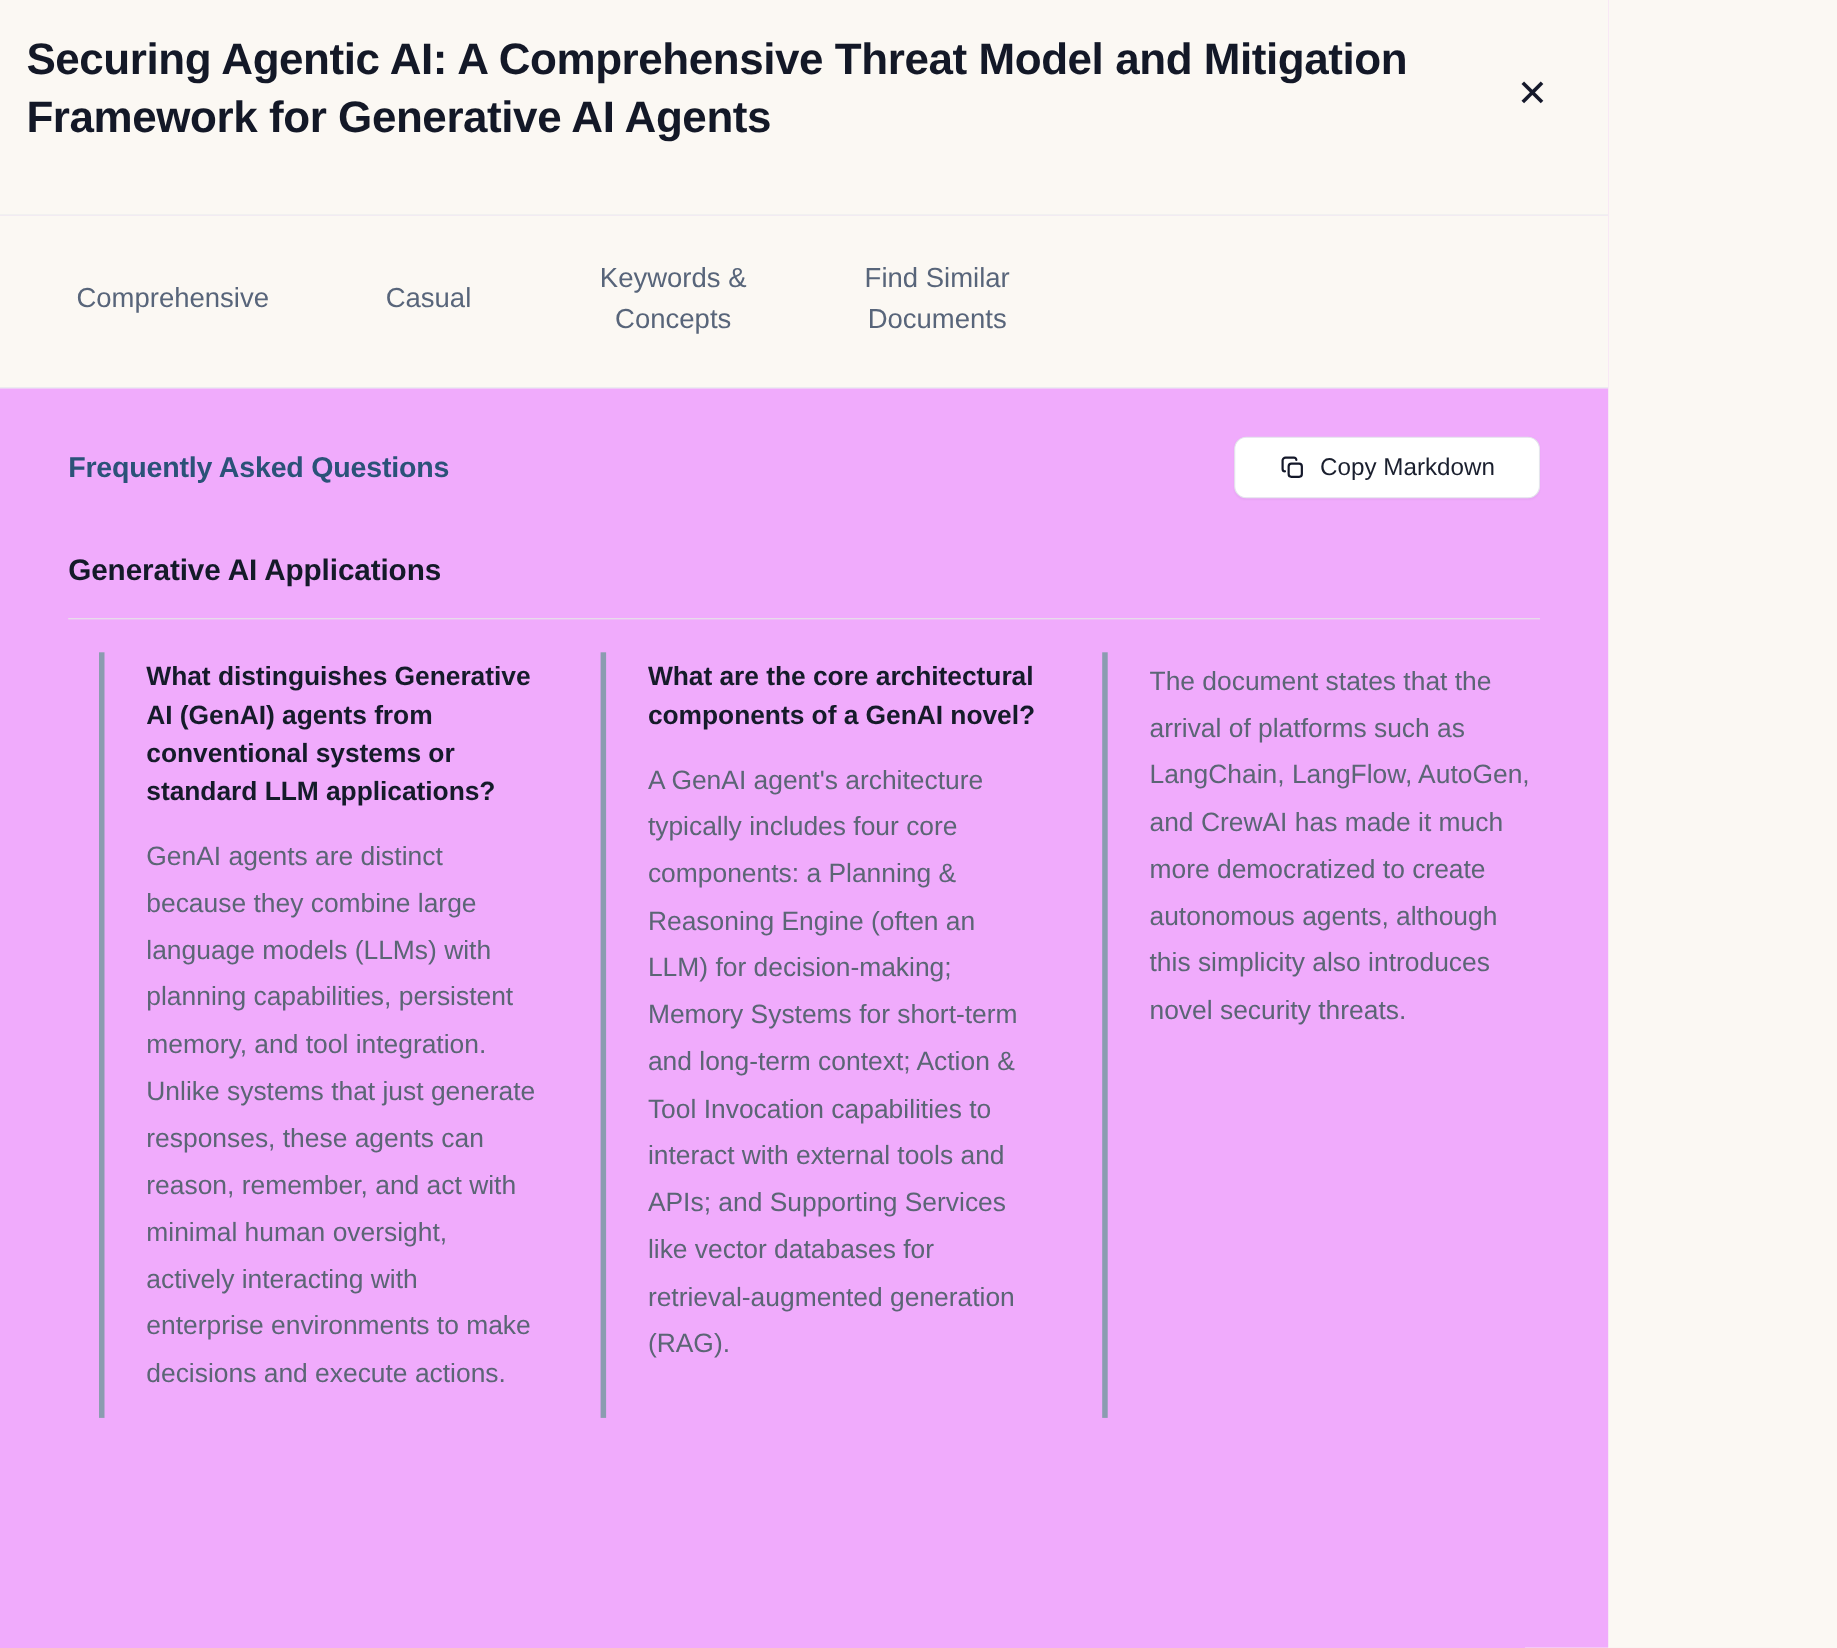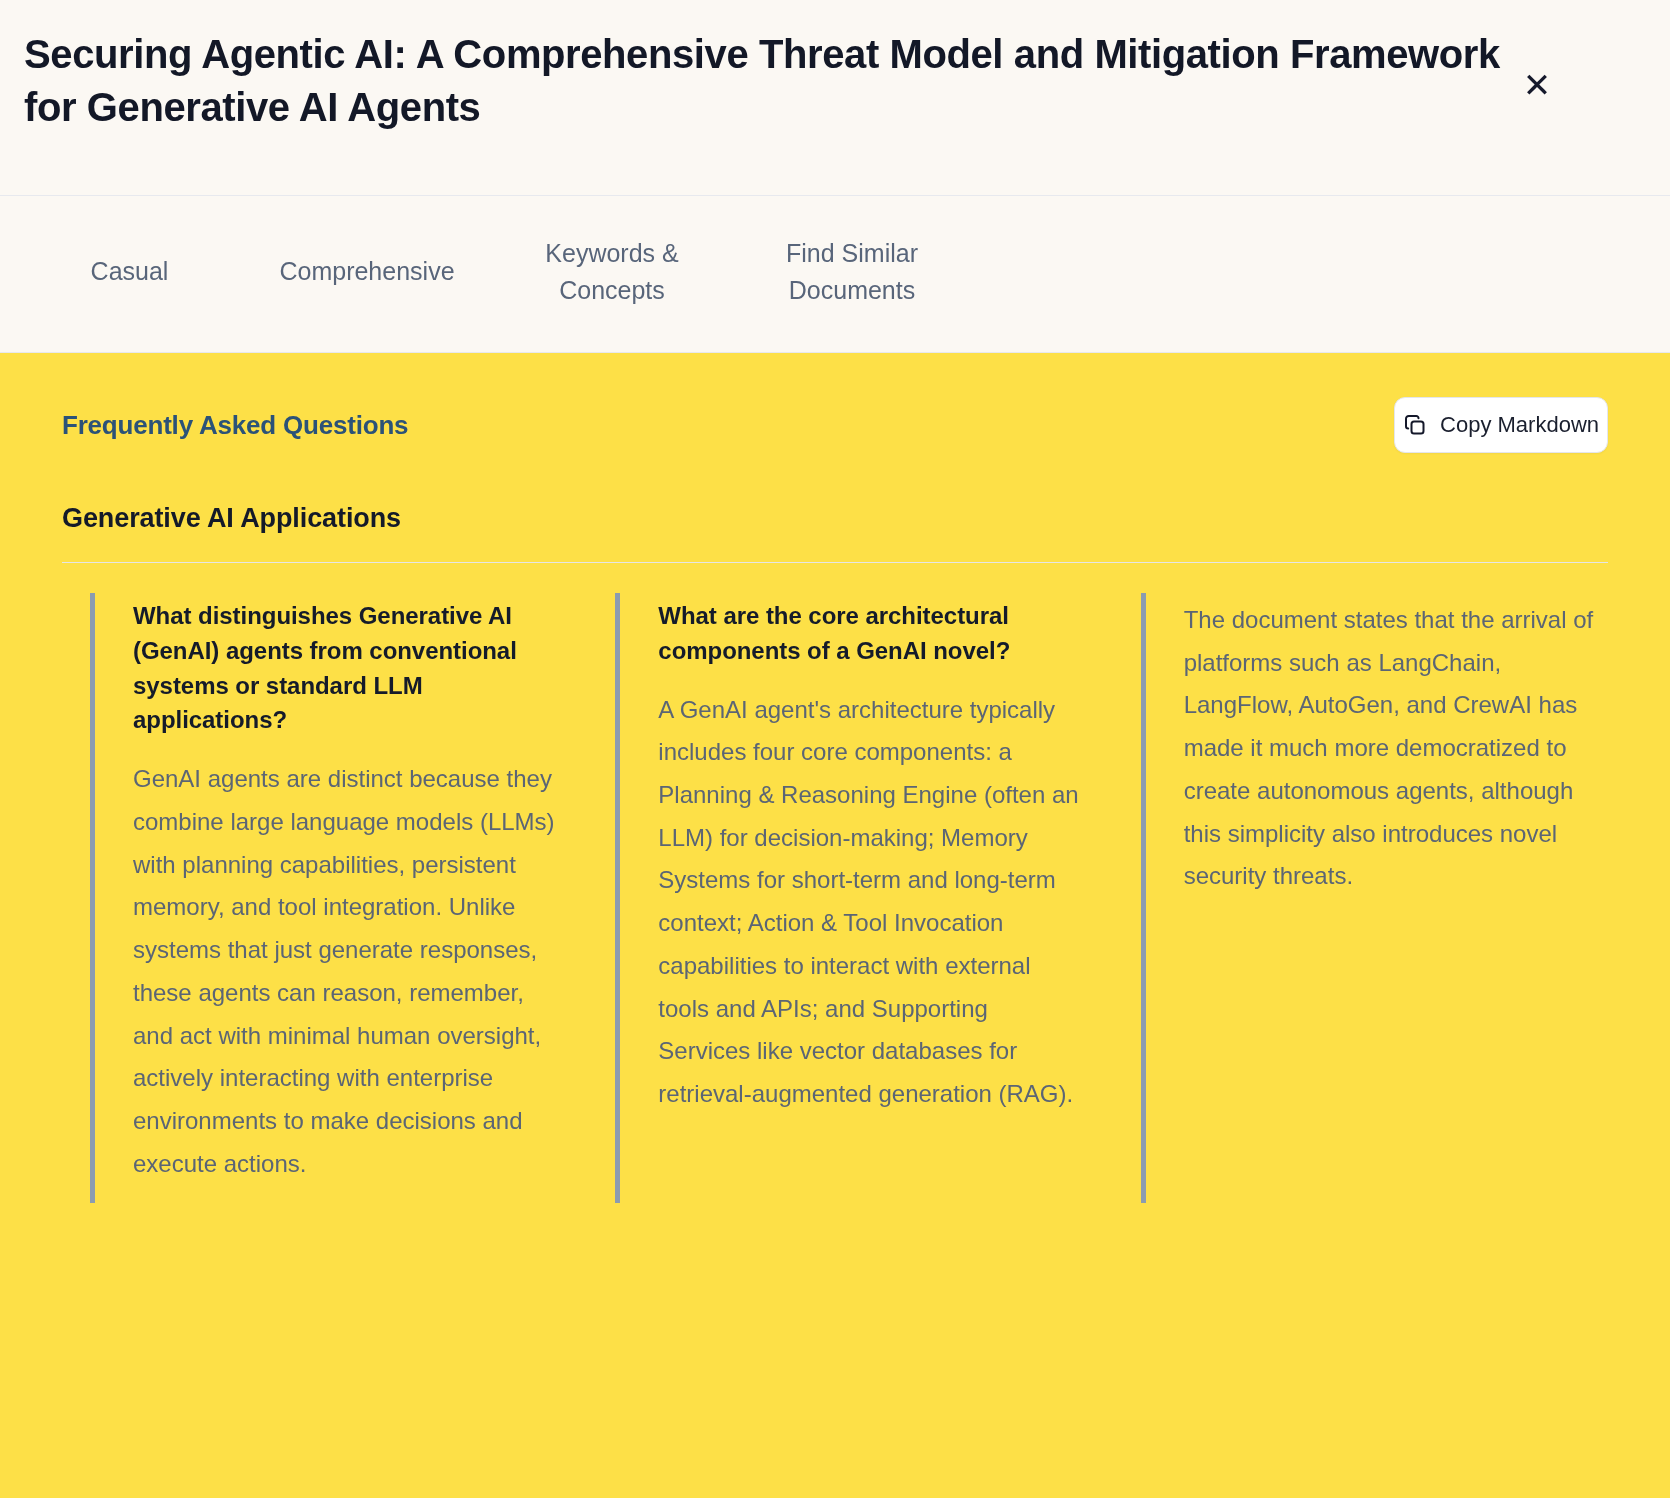--- a/index.html
+++ b/index.html
@@ -6,23 +6,23 @@
 
   html, body {
     width: 1670px;
     height: 1498px;
     background: #fbf8f3;
     font-family: "Liberation Sans", sans-serif;
     -webkit-font-smoothing: antialiased;
   }
 
   .modal {
-    width: 1670px;
+    width: 1462px;
     height: 1498px;
-    background: #fde047;
+    background: #f0abfc;
     display: flex;
     flex-direction: column;
     overflow: hidden;
     position: relative;
   }
 
   
   .modal-header {
     display: flex;
     align-items: flex-start;
@@ -121,21 +121,21 @@
     font-size: 26px;
     font-weight: 700;
     color: #2b5278;
     letter-spacing: -0.2px;
   }
 
   .copy-btn {
     display: inline-flex;
     align-items: center;
     gap: 13px;
-    padding: 14px 8px;
+    padding: 14px 40px;
     background: #ffffff;
     border: 1px solid #e4e6ec;
     border-radius: 11px;
     font-size: 22px;
     color: #1a1f2e;
     cursor: pointer;
     font-family: "Liberation Sans", sans-serif;
     box-shadow: 0 1px 2px rgba(16,24,40,0.04);
   }
 
@@ -184,22 +184,22 @@
 <body>
 
 <div class="modal">
 
   <div class="modal-header">
     <h1 class="doc-title">Securing Agentic AI: A Comprehensive Threat Model and Mitigation Framework for Generative AI Agents</h1>
     <button class="close-btn">✕</button>
   </div>
 
   <div class="tabbar">
+    <button class="tab t-comprehensive">Comprehensive</button>
     <button class="tab t-casual">Casual</button>
-    <button class="tab t-comprehensive">Comprehensive</button>
     <button class="tab t-keywords">Keywords &amp; Concepts</button>
     <button class="tab t-similar">Find Similar Documents</button>
   </div>
 
   <div class="modal-body">
 
     <div class="body-head">
       <div class="section-title">Frequently Asked Questions</div>
 
       <button class="copy-btn">

